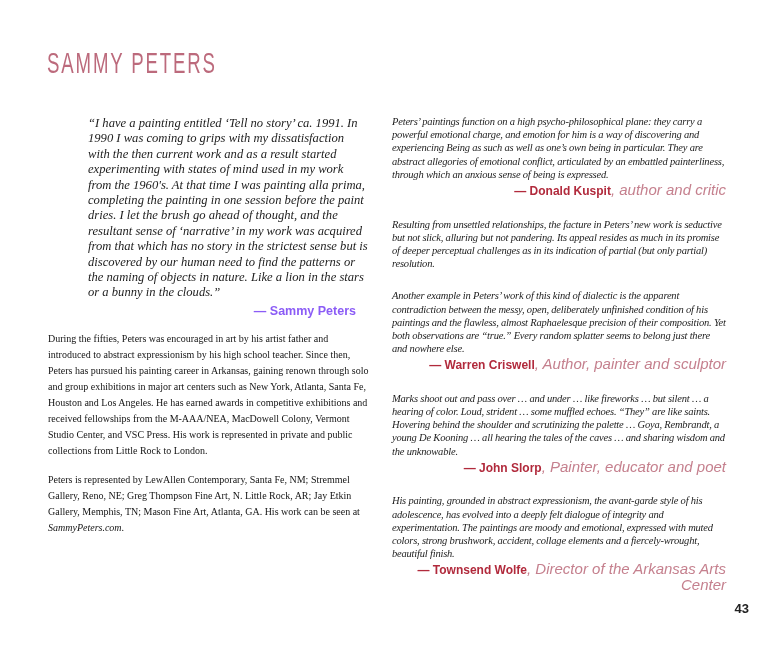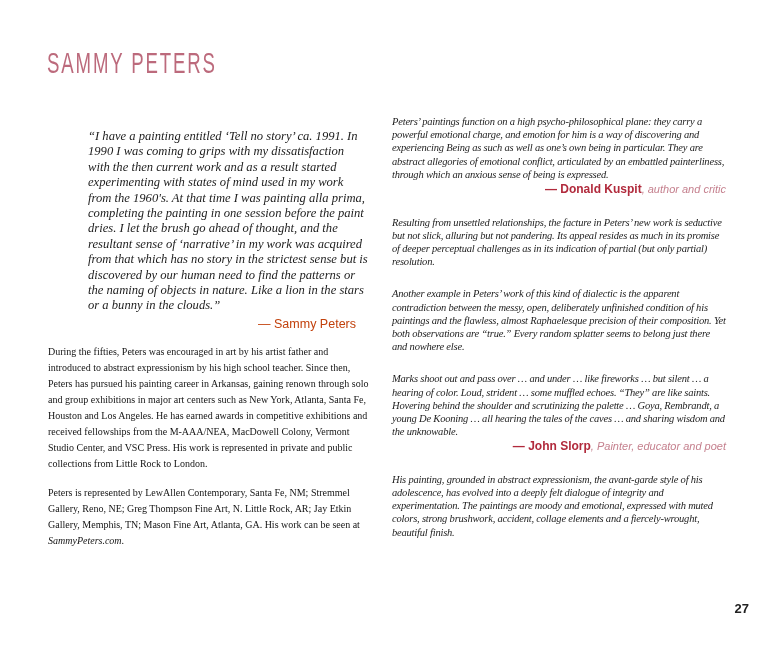--- a/index.html
+++ b/index.html
@@ -17,37 +17,37 @@
     font-family:"Liberation Sans", sans-serif;
     font-weight:normal;
     font-size:30px;
     letter-spacing:3px;
     color:#bc6a7c;
     transform:scaleX(0.62);
     transform-origin:left top;
     white-space:nowrap;
   }
   .left-col {
-    position:absolute; left:48px; top:129px; width:324px;
+    position:absolute; left:48px; top:116px; width:324px;
   }
   .pull-quote { margin-left:40px; width:280px; }
   .pq-text {
     font-style:italic;
     font-size:12.6px;
     line-height:15.4px;
     color:#1c1c1c;
   }
   .pq-attr {
     text-align:right;
     padding-right:12px;
     margin-top:3px;
     font-family:"Liberation Sans", sans-serif;
-    font-weight:normal;
+    font-weight:bold;
     font-size:12.5px;
-    color:#c2410c;
+    color:#8b5cf6;
   }
   .bio {
     margin-top:13px;
     font-size:10px;
     line-height:16px;
     color:#141414;
   }
   .site { font-style:italic; }
   .right-col {
     position:absolute; left:392px; top:115px; width:334px;
@@ -67,21 +67,21 @@
     font-size:11px;
     line-height:13.5px;
   }
   .attr-dash, .attr-name {
     font-weight:bold;
     font-size:12px;
     color:#b12a3c;
   }
   .attr-role {
     font-style:italic;
-    font-size:11px;
+    font-size:15px;
     color:#c5808e;
   }
   .page-number {
     position:absolute; top:601px; right:20px;
     font-family:"Liberation Sans", sans-serif;
     font-weight:bold;
     font-size:13px;
     color:#222222;
   }
 </style>
@@ -107,28 +107,30 @@
       <p class="rq-text">Peters’ paintings function on a high psycho-philosophical plane: they carry a powerful emotional charge, and emotion for him is a way of discovering and experiencing Being as such as well as one’s own being in particular. They are abstract allegories of emotional conflict, articulated by an embattled painterliness, through which an anxious sense of being is expressed.</p>
       <p class="rq-attr"><span class="attr-dash">— </span><span class="attr-name">Donald Kuspit</span><span class="attr-role">, author and critic</span></p>
     </div>
 
     <div class="rq">
       <p class="rq-text">Resulting from unsettled relationships, the facture in Peters’ new work is seductive but not slick, alluring but not pandering. Its appeal resides as much in its promise of deeper perceptual challenges as in its indication of partial (but only partial) resolution.</p>
     </div>
 
     <div class="rq">
       <p class="rq-text">Another example in Peters’ work of this kind of dialectic is the apparent contradiction between the messy, open, deliberately unfinished condition of his paintings and the flawless, almost Raphaelesque precision of their composition. Yet both observations are “true.” Every random splatter seems to belong just there and nowhere else.</p>
+      <p class="rq-attr"><span class="attr-dash">— </span><span class="attr-name">Warren Criswell</span><span class="attr-role">, Author, painter and sculptor</span></p>
     </div>
 
     <div class="rq">
       <p class="rq-text">Marks shoot out and pass over … and under … like fireworks … but silent … a hearing of color. Loud, strident … some muffled echoes. “They” are like saints. Hovering behind the shoulder and scrutinizing the palette … Goya, Rembrandt, a young De Kooning … all hearing the tales of the caves … and sharing wisdom and the unknowable.</p>
       <p class="rq-attr"><span class="attr-dash">— </span><span class="attr-name">John Slorp</span><span class="attr-role">, Painter, educator and poet</span></p>
     </div>
 
     <div class="rq">
       <p class="rq-text">His painting, grounded in abstract expressionism, the avant-garde style of his adolescence, has evolved into a deeply felt dialogue of integrity and experimentation. The paintings are moody and emotional, expressed with muted colors, strong brushwork, accident, collage elements and a fiercely-wrought, beautiful finish.</p>
+      <p class="rq-attr"><span class="attr-dash">— </span><span class="attr-name">Townsend Wolfe</span><span class="attr-role">, Director of the Arkansas Arts Center</span></p>
     </div>
 
   </div>
 
-  <div class="page-number">27</div>
+  <div class="page-number">43</div>
 
 </div>
 
 </body></html>

